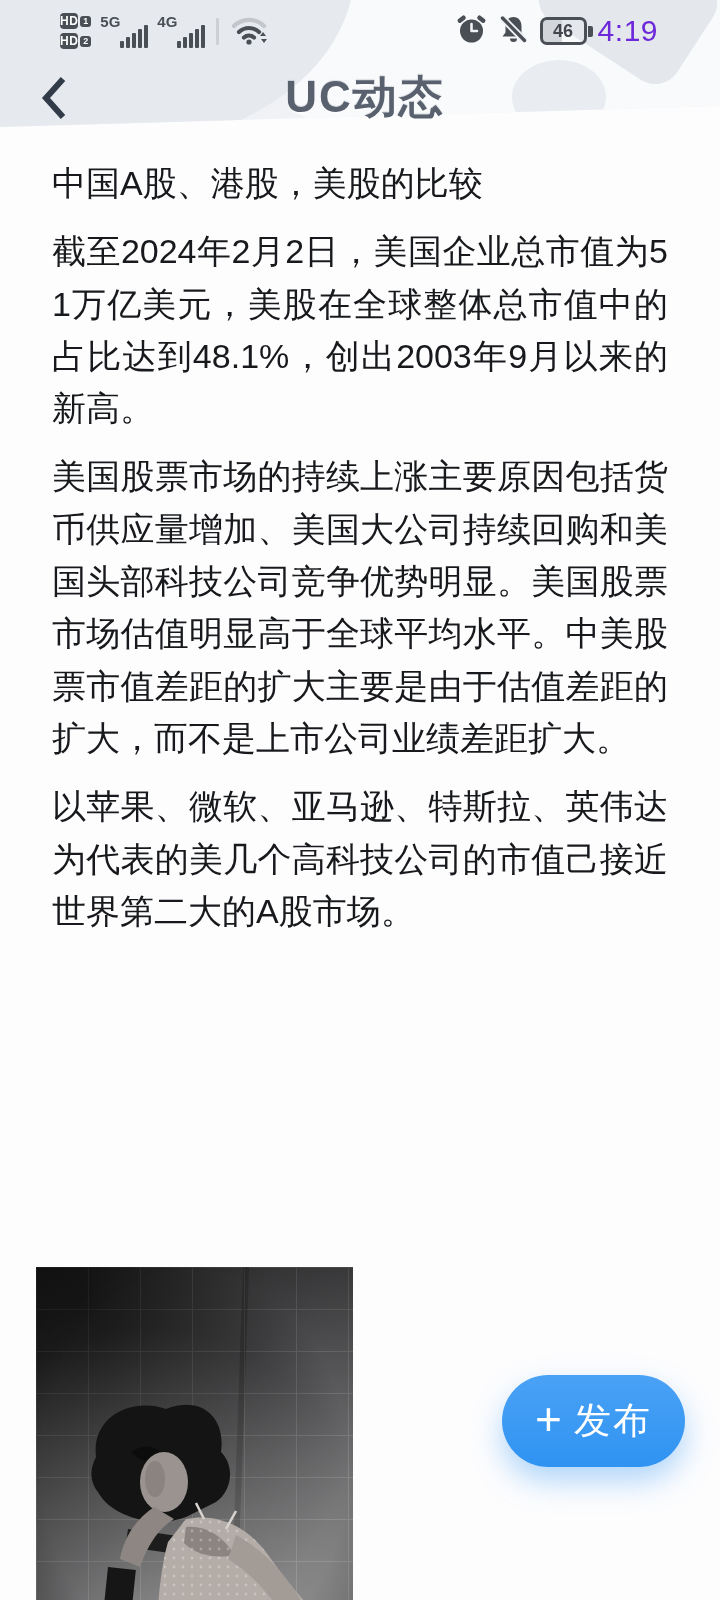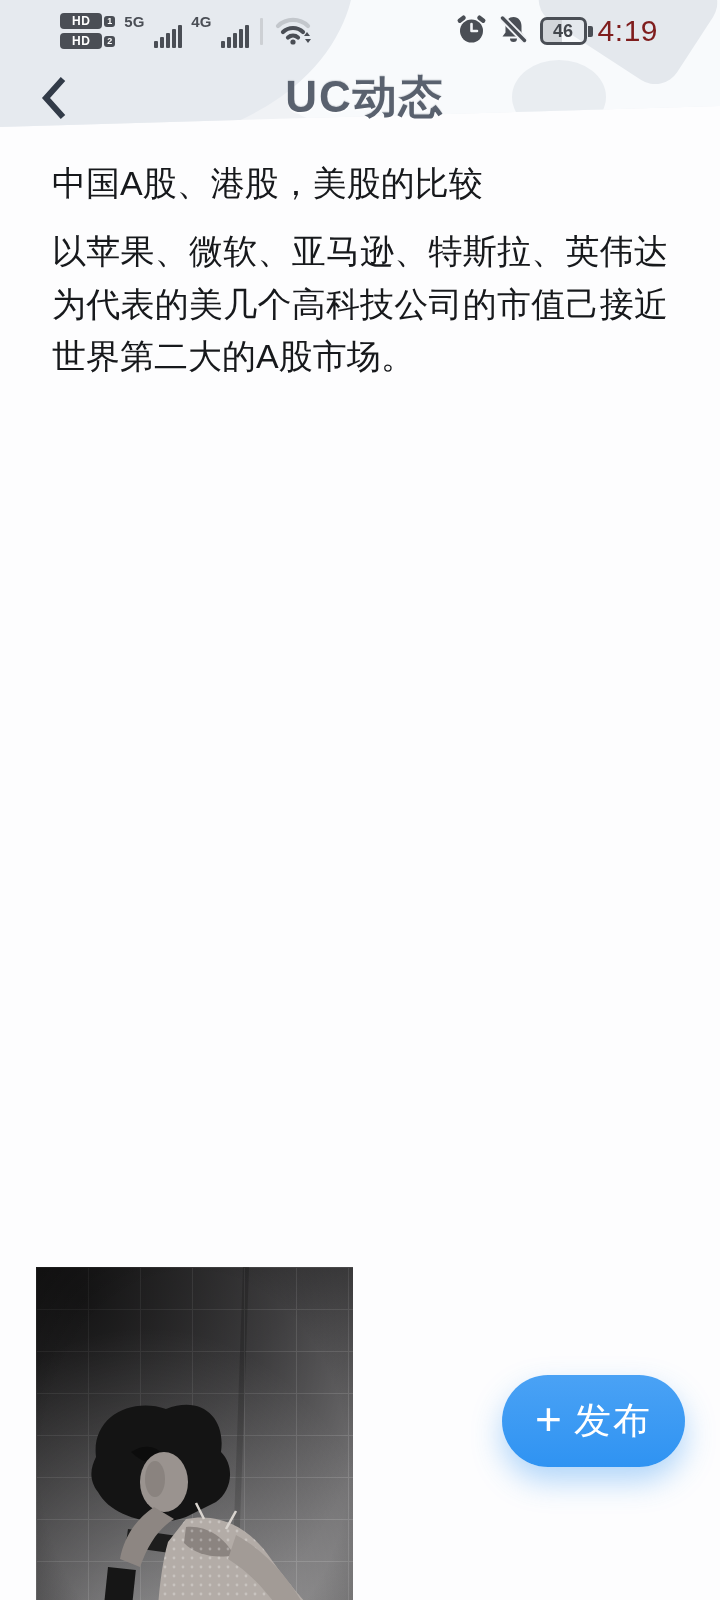--- a/index.html
+++ b/index.html
@@ -40,46 +40,46 @@
     display:flex; align-items:center; justify-content:space-between;
     padding:4px 62px 0 60px; color:#4a4e55;
   }
   .sb-left, .sb-right { display:flex; align-items:center; }
   .sb-left { gap:9px; }
   .sb-right { gap:11px; }
   .hd-col { display:flex; flex-direction:column; gap:4px; }
   .hd-badge { display:flex; align-items:center; }
   .hd-box {
     background:#4a4e55; color:#fff; font-size:12px; font-weight:800;
-    padding:0 12px; height:16px; line-height:16px; border-radius:4px; letter-spacing:.5px;
+    padding:0 0; height:16px; line-height:16px; border-radius:4px; letter-spacing:.5px;
   }
   .hd-num {
     background:#4a4e55; color:#fff; font-size:9px; font-weight:800;
     width:11px; height:11px; border-radius:3px; margin-left:2px;
     display:flex; align-items:center; justify-content:center;
   }
-  .net { display:flex; align-items:flex-end; gap:10px; height:34px; }
+  .net { display:flex; align-items:flex-end; gap:0; height:34px; }
   .net-label { font-size:15px; font-weight:700; align-self:flex-start; line-height:15px; }
   .sig { display:flex; align-items:flex-end; gap:2px; height:24px; }
   .sig i { display:block; width:4px; background:#4a4e55; border-radius:1px; }
   .sig i:nth-child(1){height:7px;} .sig i:nth-child(2){height:11px;}
   .sig i:nth-child(3){height:15px;} .sig i:nth-child(4){height:19px;} .sig i:nth-child(5){height:23px;}
   .sb-divider { width:3px; height:27px; background:#cdd0d4; border-radius:1px; margin:0 2px; }
   .battery {
     position:relative; width:47px; height:28px; border:3px solid #4a4e55; border-radius:7px;
     display:flex; align-items:center; justify-content:center;
     font-size:18px; font-weight:700; color:#3f4térieur347;
     color:#43464c;
     background:linear-gradient(90deg,#d2d5d9 0 46%,transparent 46%);
   }
   .battery::after {
     content:""; position:absolute; right:-9px; top:6px; width:5px; height:11px;
     background:#4a4e55; border-radius:0 2px 2px 0;
   }
-  .sb-time { font-size:30px; font-weight:500; color:#7f1d1d; letter-spacing:.5px; }
+  .sb-time { font-size:30px; font-weight:500; color:#6d28d9; letter-spacing:.5px; }
 
   
   .back-btn { position:absolute; left:36px; top:72px; width:36px; height:52px;
     display:flex; align-items:center; justify-content:center; background:none; border:none; cursor:pointer; }
   .page-title {
     position:absolute; top:68px; left:8px; width:714px; text-align:center;
     font-size:44px; font-weight:900; color:#59616e; letter-spacing:2px;
     text-shadow:0 2px 1px rgba(255,255,255,.55), 0 -1px 1px rgba(60,70,85,.18);
   }
 
@@ -192,20 +192,22 @@
 
   <button class="back-btn">
     <svg width="30" height="48" viewBox="0 0 30 48">
       <polyline points="24,5 7,24 24,43" fill="none" stroke="#323b48" stroke-width="6"></polyline>
     </svg>
   </button>
   <div class="page-title">UC动态</div>
 
   <div class="article">
     <p>中国A股、港股，美股的比较</p>
+    <p>截至2024年2月2日，美国企业总市值为51万亿美元，美股在全球整体总市值中的占比达到48.1%，创出2003年9月以来的新高。</p>
+    <p>美国股票市场的持续上涨主要原因包括货币供应量增加、美国大公司持续回购和美国头部科技公司竞争优势明显。美国股票市场估值明显高于全球平均水平。中美股票市值差距的扩大主要是由于估值差距的扩大，而不是上市公司业绩差距扩大。</p>
     <p>以苹果、微软、亚马逊、特斯拉、英伟达为代表的美几个高科技公司的市值己接近世界第二大的A股市场。</p>
   </div>
 
   <div class="post-image" role="img" aria-label="黑白照片：穿亮片吊带裙的女子倚靠在瓷砖浴室中">
     <svg width="317" height="400" viewBox="0 0 317 400">
       <defs>
         <linearGradient id="pg-wall" x1="0" y1="0" x2="1" y2="1">
           <stop offset="0" stop-color="#2e2d2e"></stop>
           <stop offset="0.45" stop-color="#4f4e50"></stop>
           <stop offset="1" stop-color="#8c8b8c"></stop>

